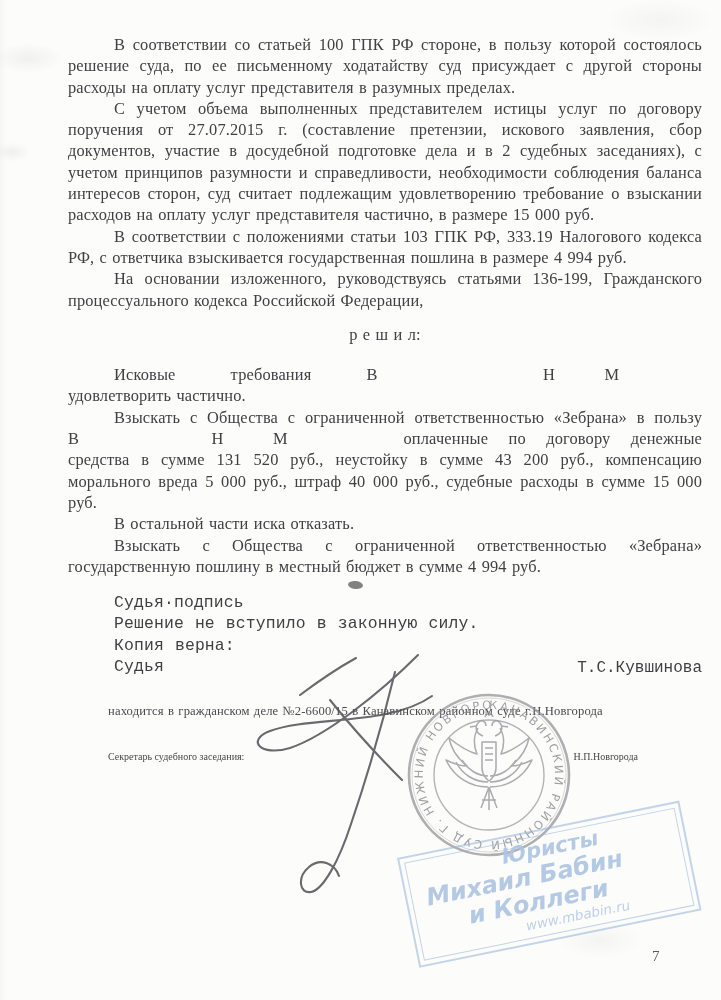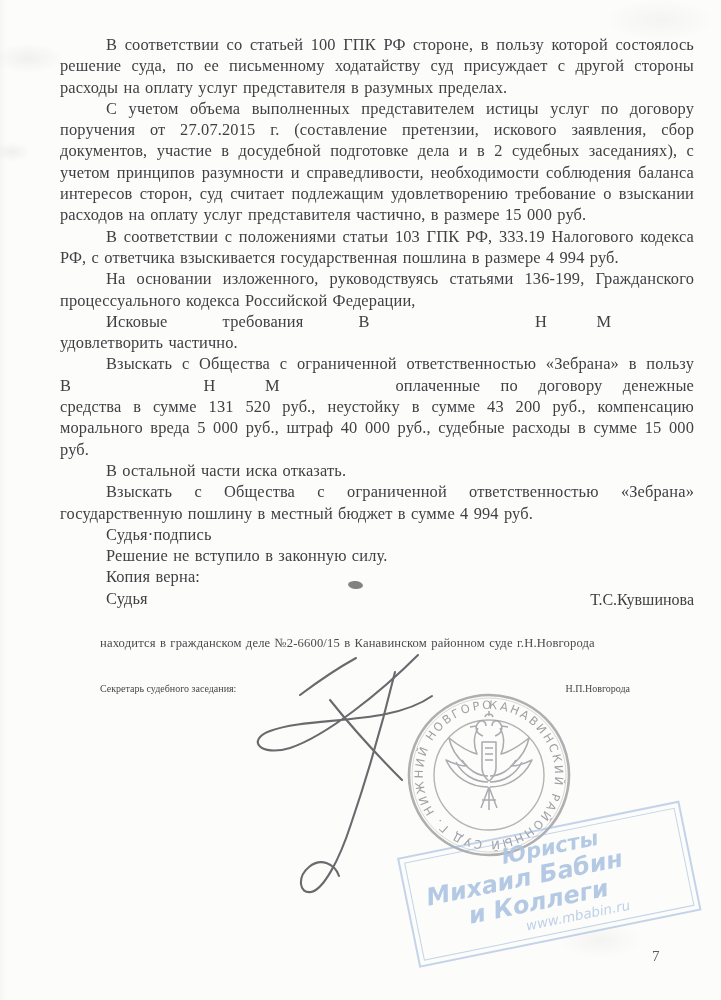--- a/index.html
+++ b/index.html
@@ -12,38 +12,38 @@
       radial-gradient(ellipse 50px 22px at 28px 58px, rgba(90,90,95,.07), transparent 70%),
       radial-gradient(ellipse 26px 14px at 12px 152px, rgba(90,90,95,.08), transparent 70%),
       radial-gradient(ellipse 80px 30px at 660px 20px, rgba(90,90,95,.05), transparent 70%),
       radial-gradient(ellipse 60px 25px at 600px 940px, rgba(90,90,95,.05), transparent 70%),
       linear-gradient(90deg, rgba(120,120,120,.05) 0, transparent 6px);
     overflow:hidden;
     font-family:"Liberation Serif", serif;
     color:#3f3f44;
   }
   .text-column{
-    position:absolute;left:60px;top:34px;width:634px;z-index:1;
+    position:absolute;left:68px;top:34px;width:634px;z-index:1;
   }
   .text-column p{
     margin:0;
     font-size:16.4px;
     line-height:21.3px;
     text-align:justify;
     text-indent:46px;
     letter-spacing:.15px;
     word-spacing:1px;
   }
   .ruling-heading{
     text-align:center !important;
     text-indent:0 !important;
     margin:13px 0 19px 0 !important;
     letter-spacing:.5px;
   }
-  .sig-block{}
+  .sig-block{margin-top:15px;font-family:Liberation Mono, monospace;}
   .sig-block p{text-indent:46px;text-align:left;}
   .judge-row{display:flex;justify-content:space-between;align-items:flex-end;}
   .judge-row .label{text-indent:46px;}
   .note-block{margin-top:26px;padding-left:40px;font-size:12.6px;line-height:17.5px;color:#4a4a4f;}
   .note-block p{margin:0;text-indent:0;text-align:left;font-size:12.6px;line-height:17.5px;}
   .secretary-row{
     margin-top:30px;padding-left:40px;padding-right:64px;
     display:flex;justify-content:space-between;align-items:baseline;
     font-size:10px;color:#46464b;
   }
@@ -86,20 +86,21 @@
 <body>
 
 <div class="page">
 
   <div class="text-column">
     <p>В соответствии со  статьей 100 ГПК РФ стороне, в пользу которой состоялось решение суда, по ее письменному ходатайству суд присуждает с другой стороны расходы на оплату услуг представителя в разумных пределах.</p>
     <p>С учетом объема выполненных представителем истицы услуг по договору поручения от 27.07.2015 г. (составление претензии, искового заявления, сбор документов, участие в досудебной подготовке дела и в 2  судебных заседаниях), с учетом принципов разумности и справедливости, необходимости соблюдения баланса интересов сторон, суд считает подлежащим удовлетворению требование о взыскании расходов на оплату услуг представителя  частично, в размере 15 000 руб.</p>
     <p>В соответствии с положениями статьи 103 ГПК РФ, 333.19 Налогового кодекса РФ, с ответчика взыскивается государственная пошлина в размере 4 994 руб.</p>
     <p>На основании изложенного, руководствуясь статьями 136-199, Гражданского процессуального кодекса Российской Федерации,</p>
 
+    <p class="ruling-heading">р е ш и л:</p>
 
     <p>Исковые требования В          Н   М     удовлетворить частично.</p>
     <p>Взыскать с Общества с ограниченной ответственностью «Зебрана» в пользу В        Н   М       оплаченные по договору денежные средства в сумме 131 520 руб., неустойку в сумме 43 200 руб., компенсацию морального вреда 5 000 руб., штраф 40 000 руб., судебные расходы в сумме 15 000 руб.</p>
     <p>В остальной части иска отказать.</p>
     <p>Взыскать с Общества с ограниченной ответственностью «Зебрана» государственную пошлину в местный бюджет в сумме 4 994 руб.</p>
 
     <div class="sig-block">
       <p>Судья·подпись</p>
       <p>Решение не вступило в законную силу.</p>
       <p>Копия верна:</p>

